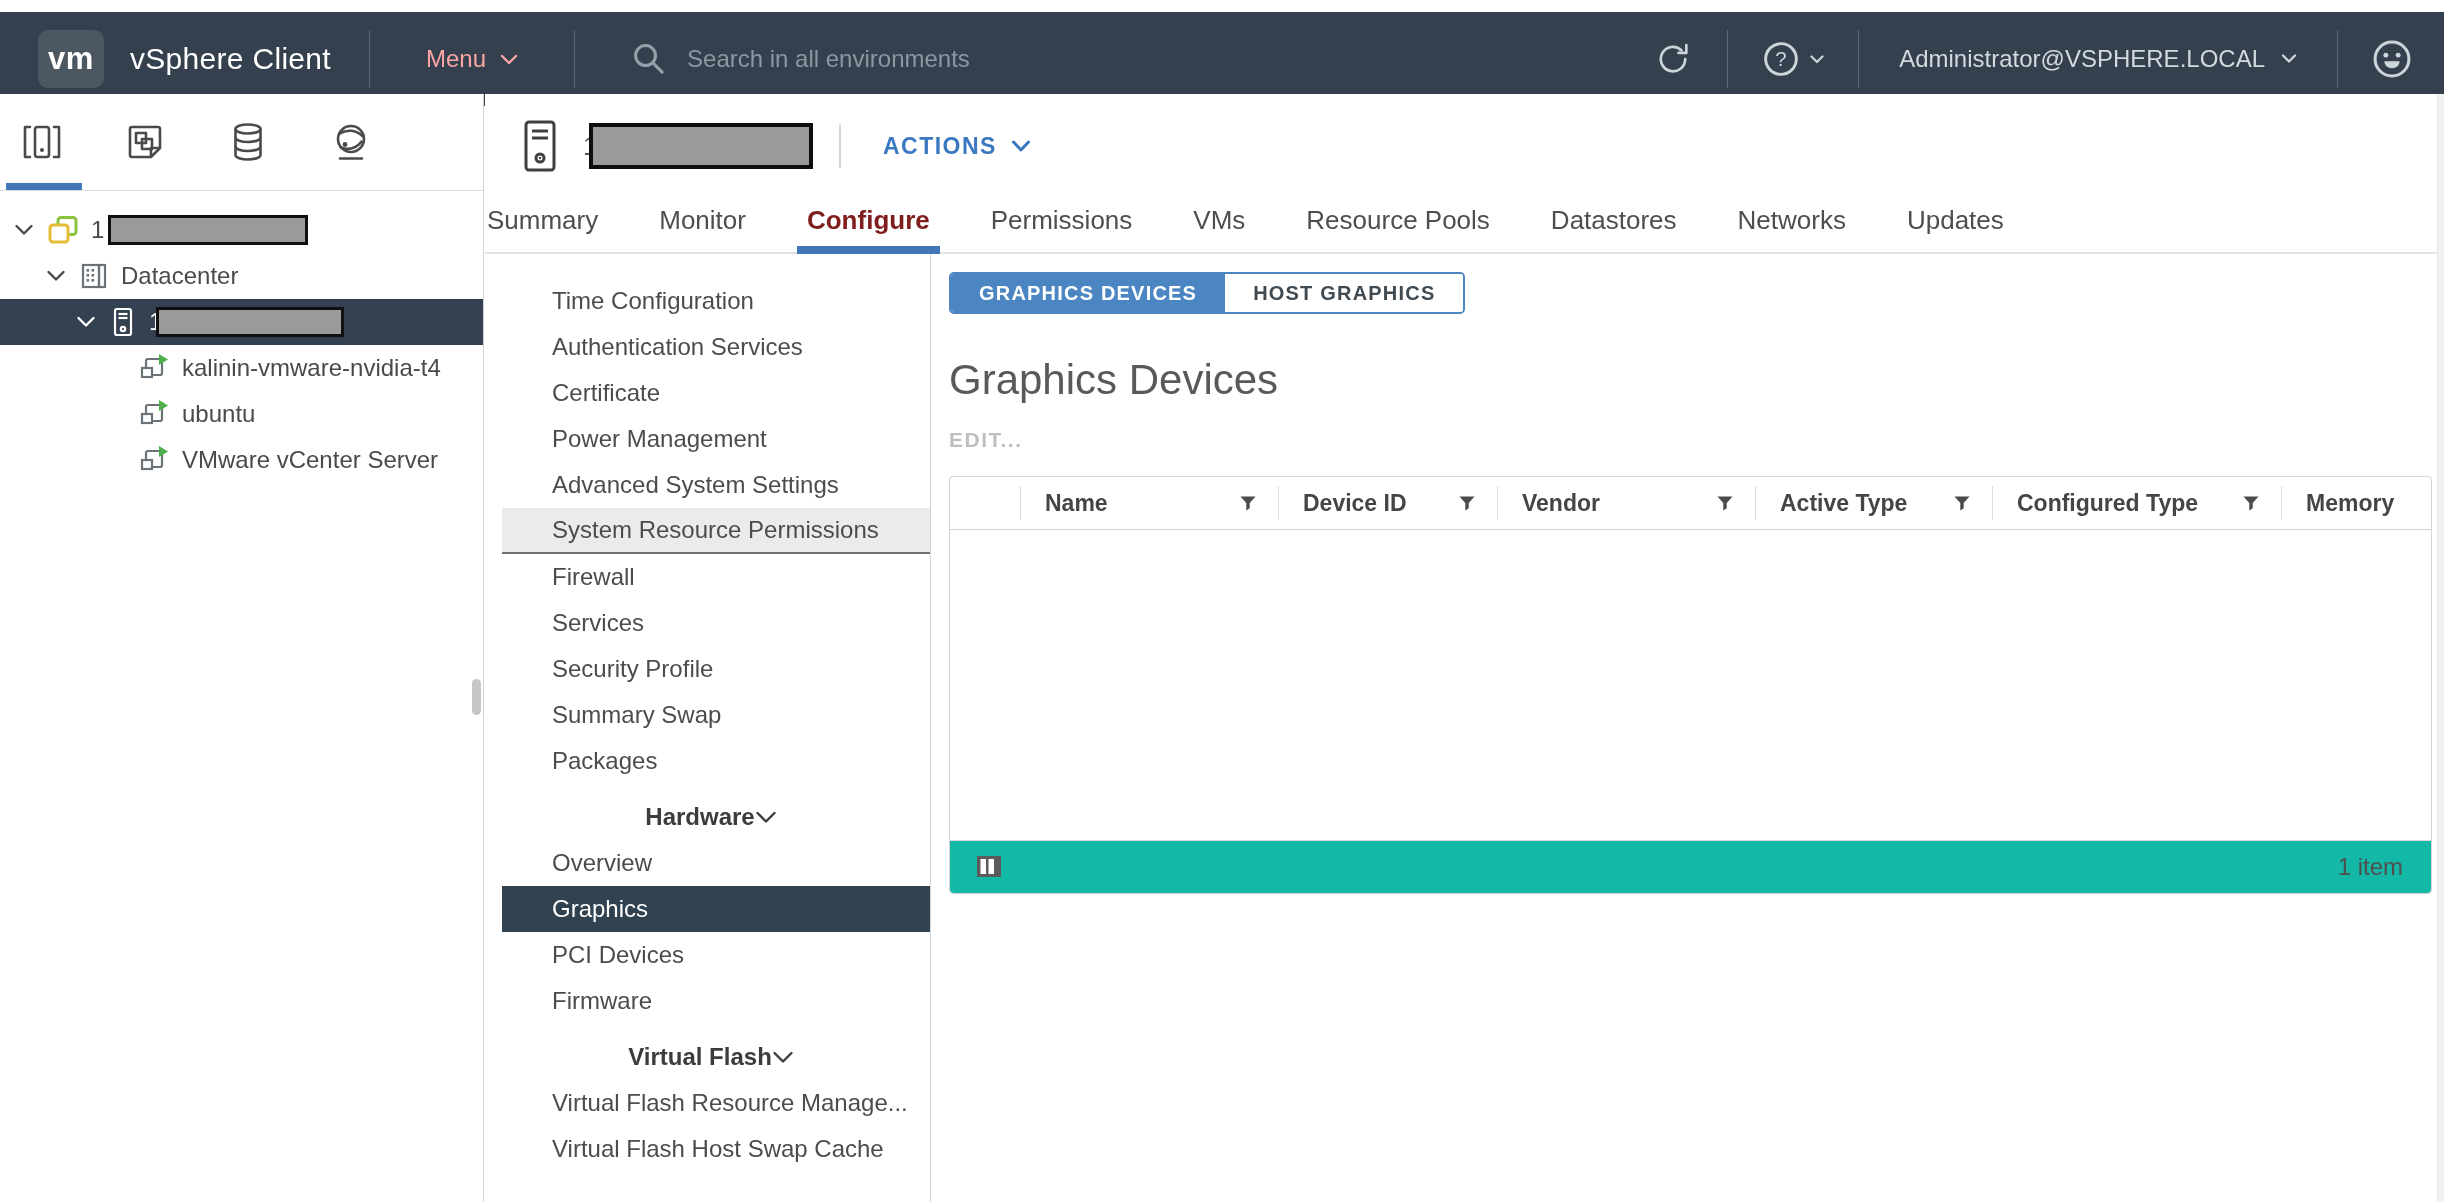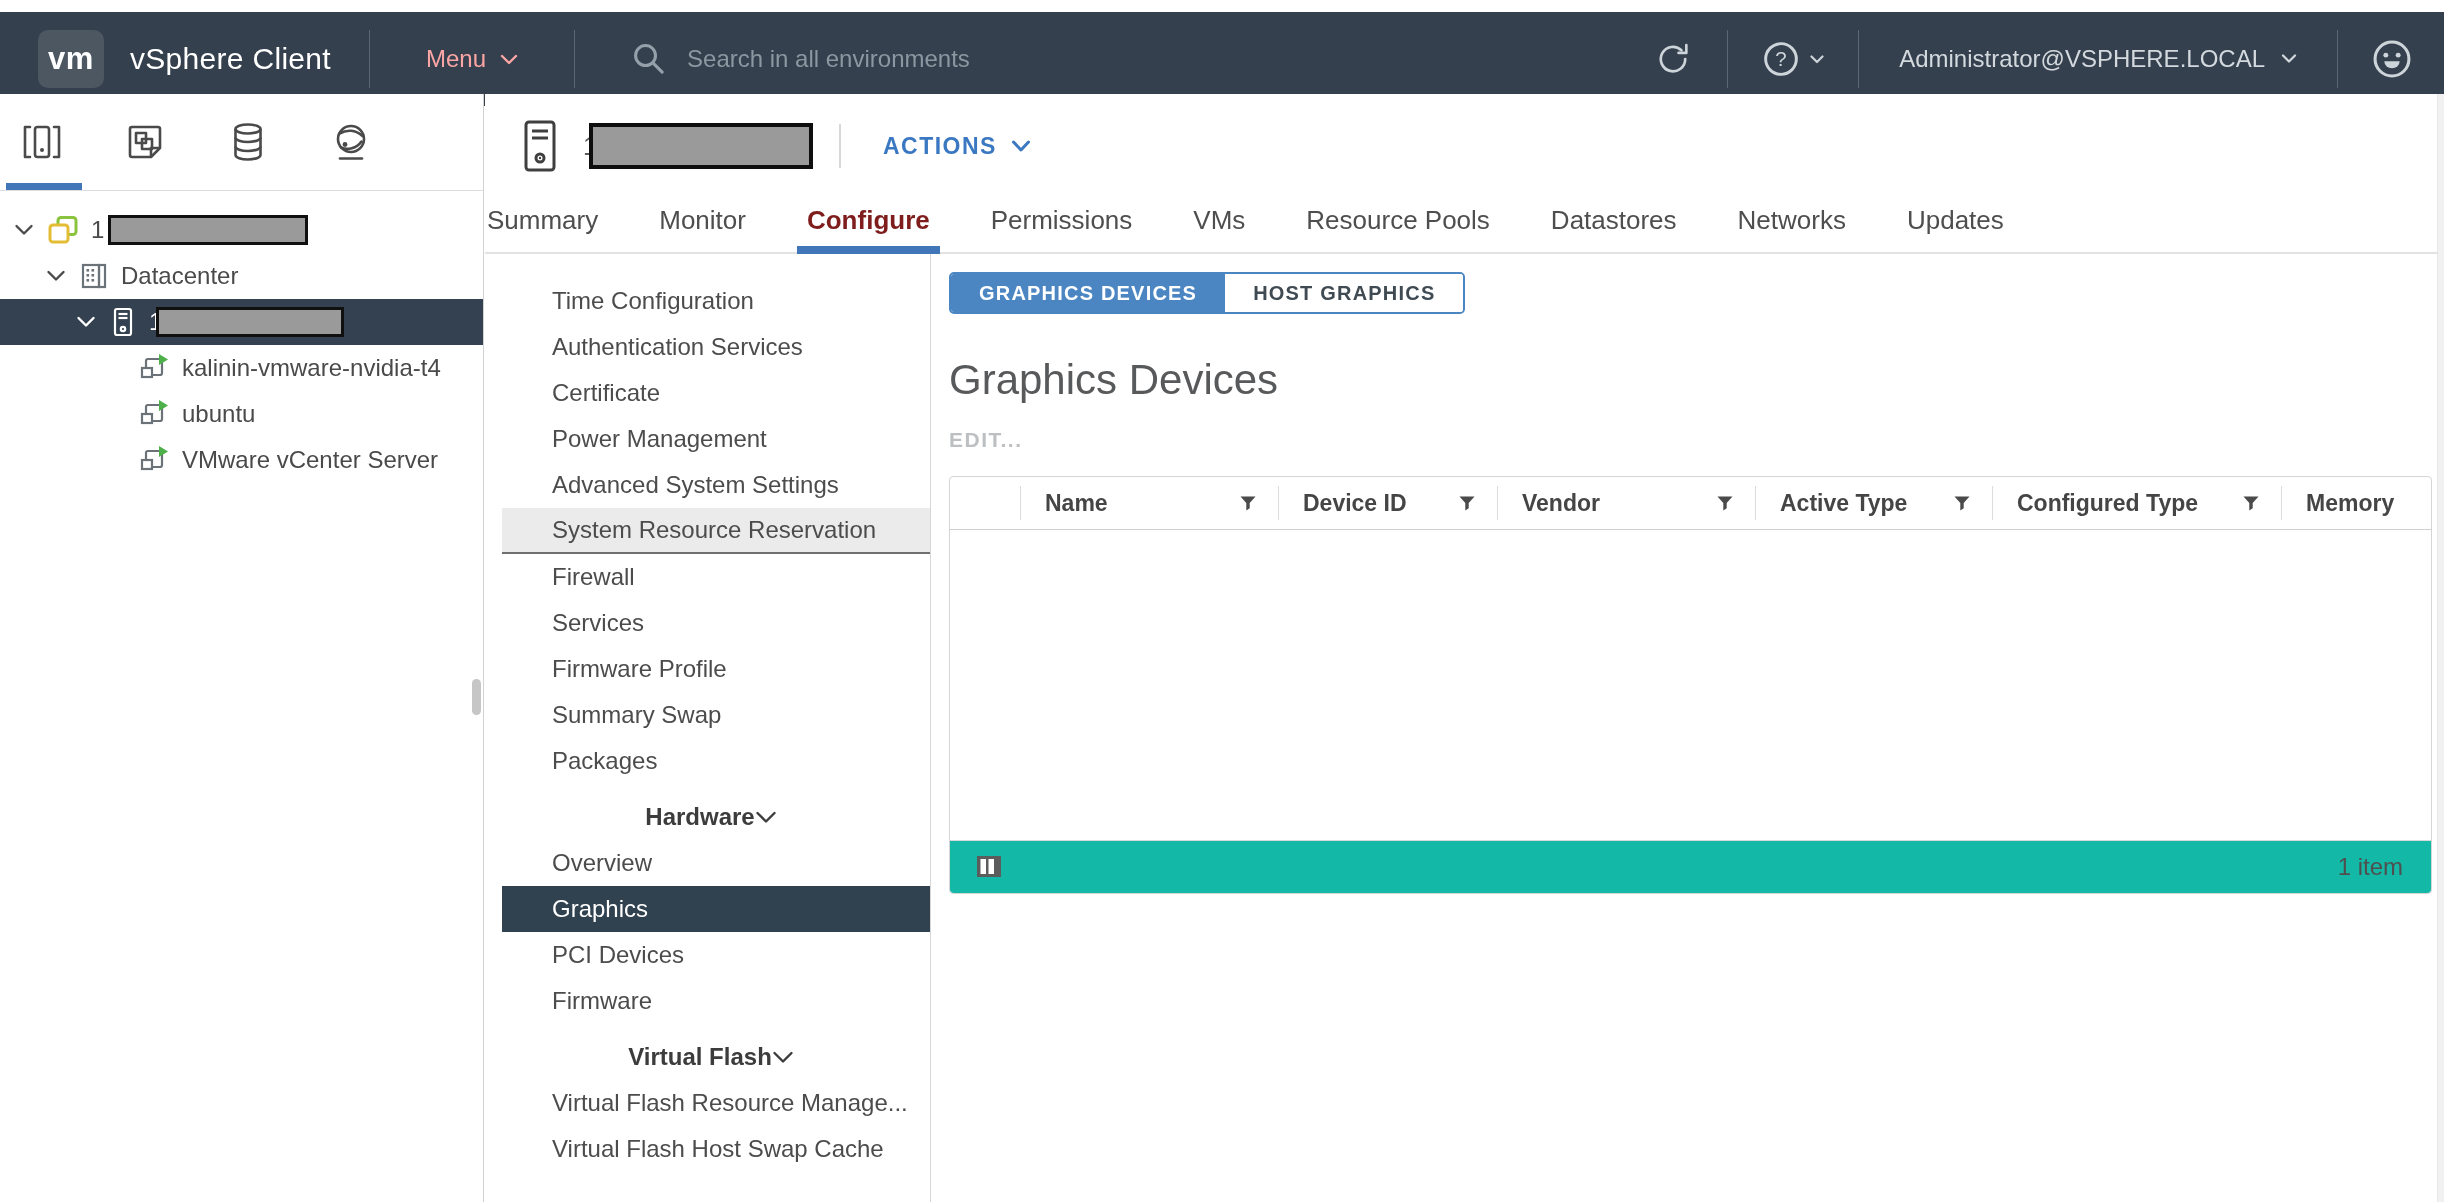--- a/index.html
+++ b/index.html
@@ -384,24 +384,24 @@
   </nav>
 
   <div class="body-row">
 
     <div class="config-menu">
       <div class="cfg-item">Time Configuration</div>
       <div class="cfg-item">Authentication Services</div>
       <div class="cfg-item">Certificate</div>
       <div class="cfg-item">Power Management</div>
       <div class="cfg-item">Advanced System Settings</div>
-      <div class="cfg-item highlight">System Resource Reservation</div>
+      <div class="cfg-item highlight">System Resource Permissions</div>
       <div class="cfg-item">Firewall</div>
       <div class="cfg-item">Services</div>
-      <div class="cfg-item">Firmware Profile</div>
+      <div class="cfg-item">Security Profile</div>
       <div class="cfg-item">Summary Swap</div>
       <div class="cfg-item">Packages</div>
       <div class="cfg-section">
         <span>Hardware</span>
         <span>
           <svg width="22" height="13" viewBox="0 0 22 13">
               <path d="M2.5 2l8.5 8.5L19.5 2" fill="none" stroke="#3c3c3c" stroke-width="2.4" stroke-linecap="round" stroke-linejoin="round"></path>
             </svg>
         </span>
       </div>

